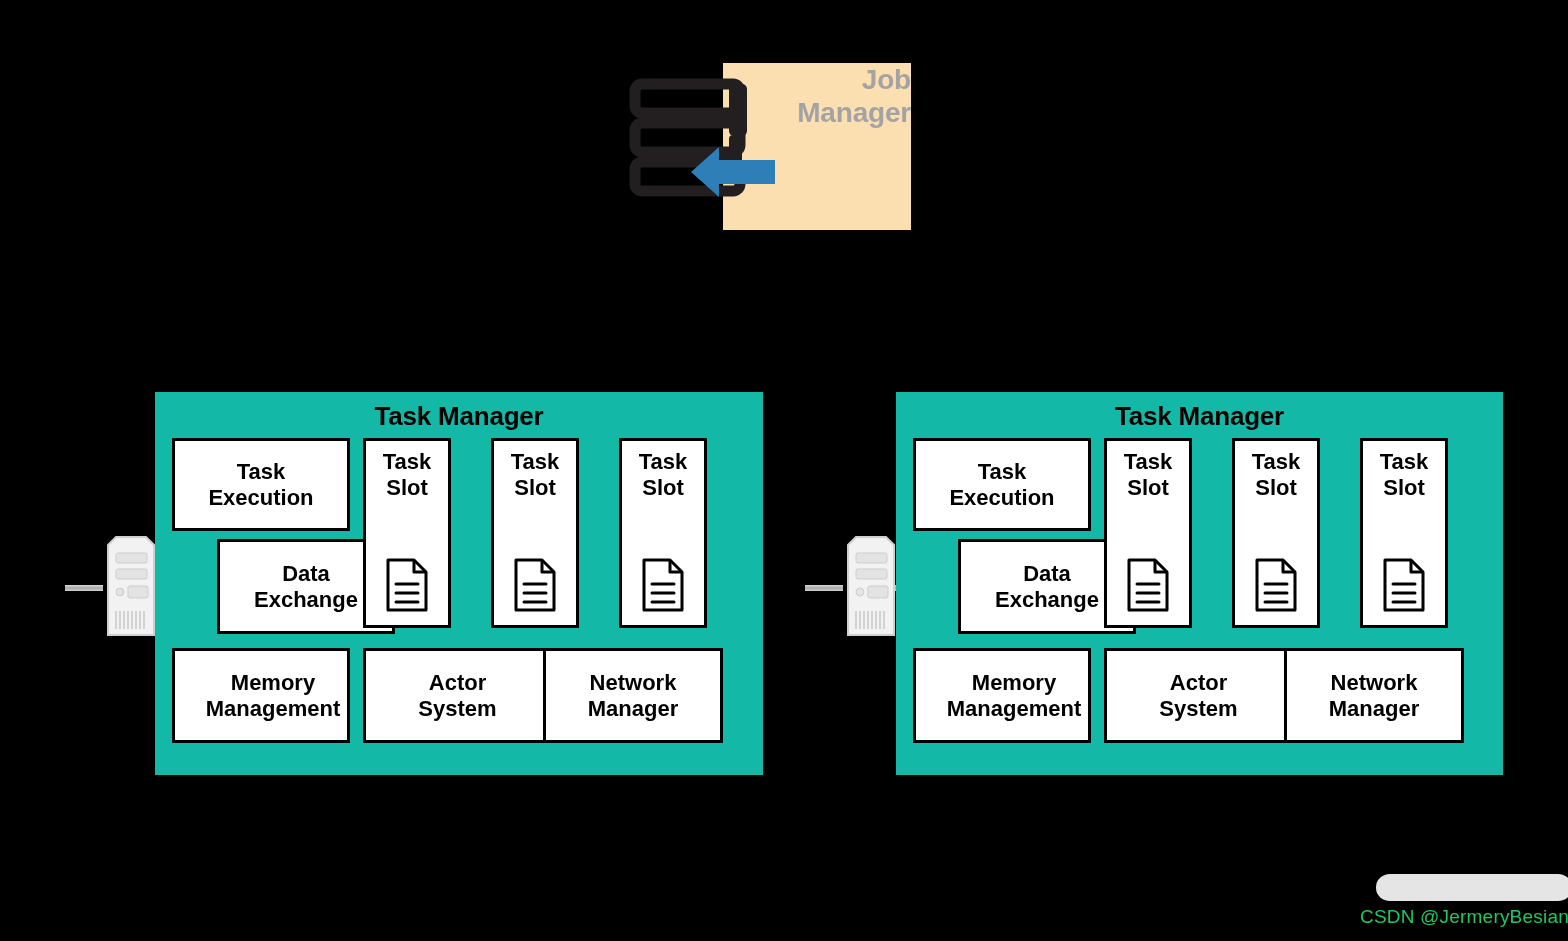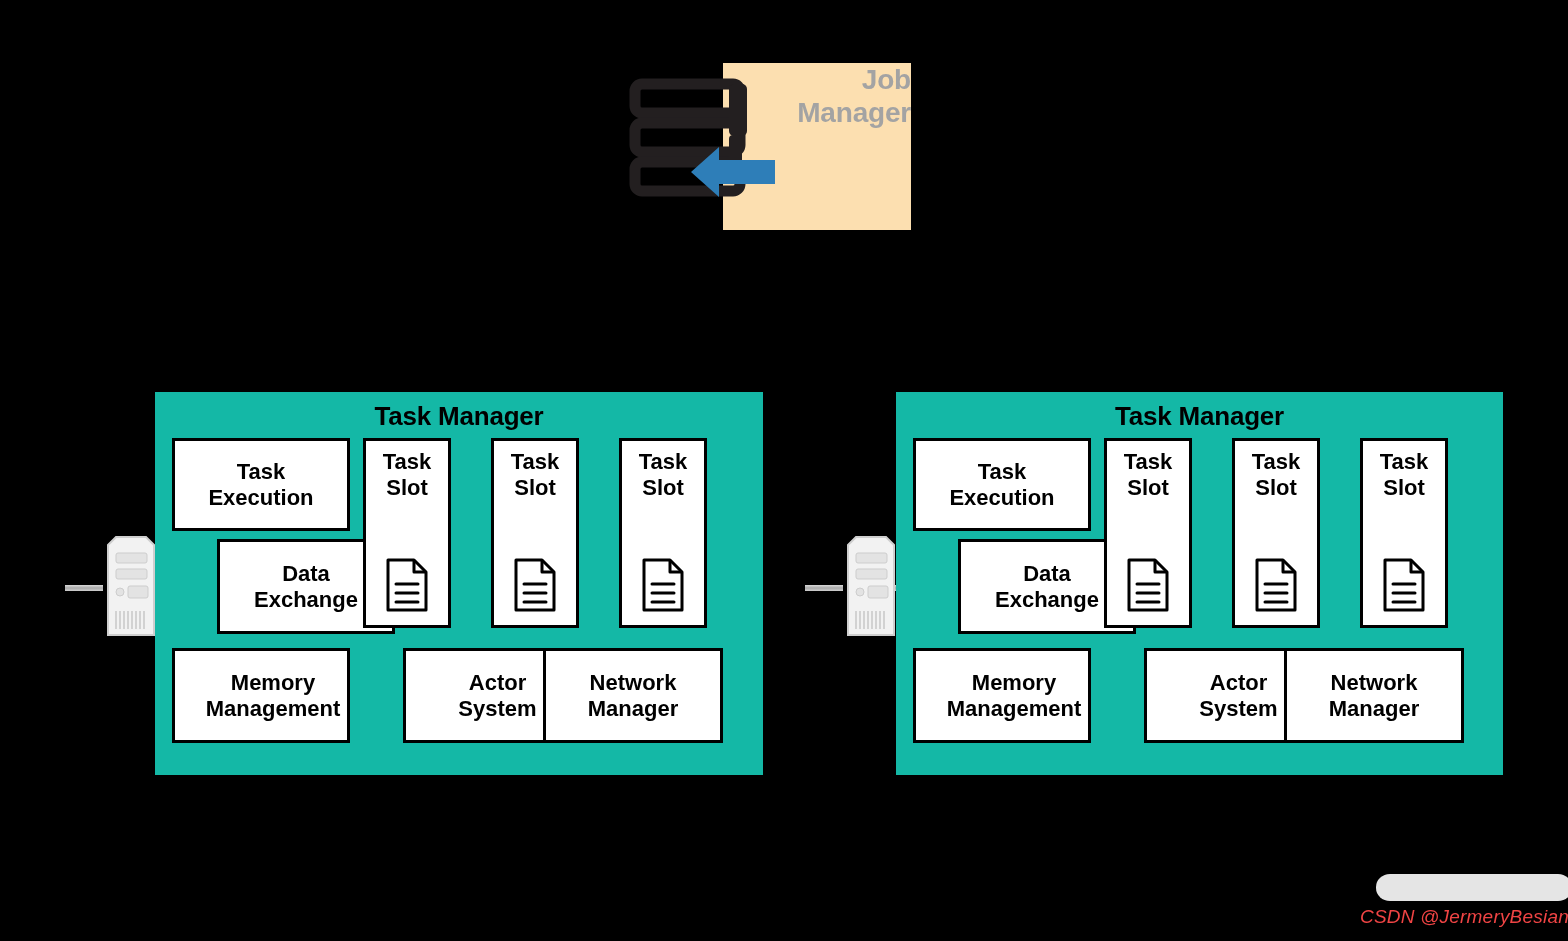--- a/index.html
+++ b/index.html
@@ -80,21 +80,21 @@
     font-weight: bold;
     color: #000000;
     line-height: 1.18;
     white-space: pre-line;
   }
 
   
   .c-exec  { left: 17px;  top: 46px;  width: 178px; height: 93px; }
   .c-data  { left: 17px;  top: 147px; width: 178px; height: 95px; margin-left: 45px; }
   .c-mem   { left: 17px;  top: 256px; width: 178px; height: 95px; padding-left: 24px; }
-  .c-actor { left: 208px; width: 189px; top: 256px; height: 95px; margin-left: 40px; }
+  .c-actor { left: 208px; width: 189px; top: 256px; height: 95px; }
   .c-net   { left: 388px; width: 180px; top: 256px; height: 95px; }
 
   
   .slot {
     position: absolute;
     background: #FFFFFF;
     border: 3px solid #000000;
     box-sizing: border-box;
     top: 46px;
     width: 88px;
@@ -155,24 +155,23 @@
     background: #f2f2f2;
     border-radius: 14px / 13px;
     opacity: 0.95;
     filter: blur(0.6px);
   }
   .watermark {
     position: absolute;
     left: 1360px;
     top: 906px;
     font-size: 19px;
-    color: #ef4444;
+    color: #22c55e;
     letter-spacing: 0.2px;
     white-space: nowrap;
-    font-style: italic;
   }
 </style>
 </head>
 <body>
 
 <div id="canvas">
 
   <div class="jm-box"></div>
 
   <svg class="jm-icon" viewBox="0 0 150 125" aria-hidden="true">

